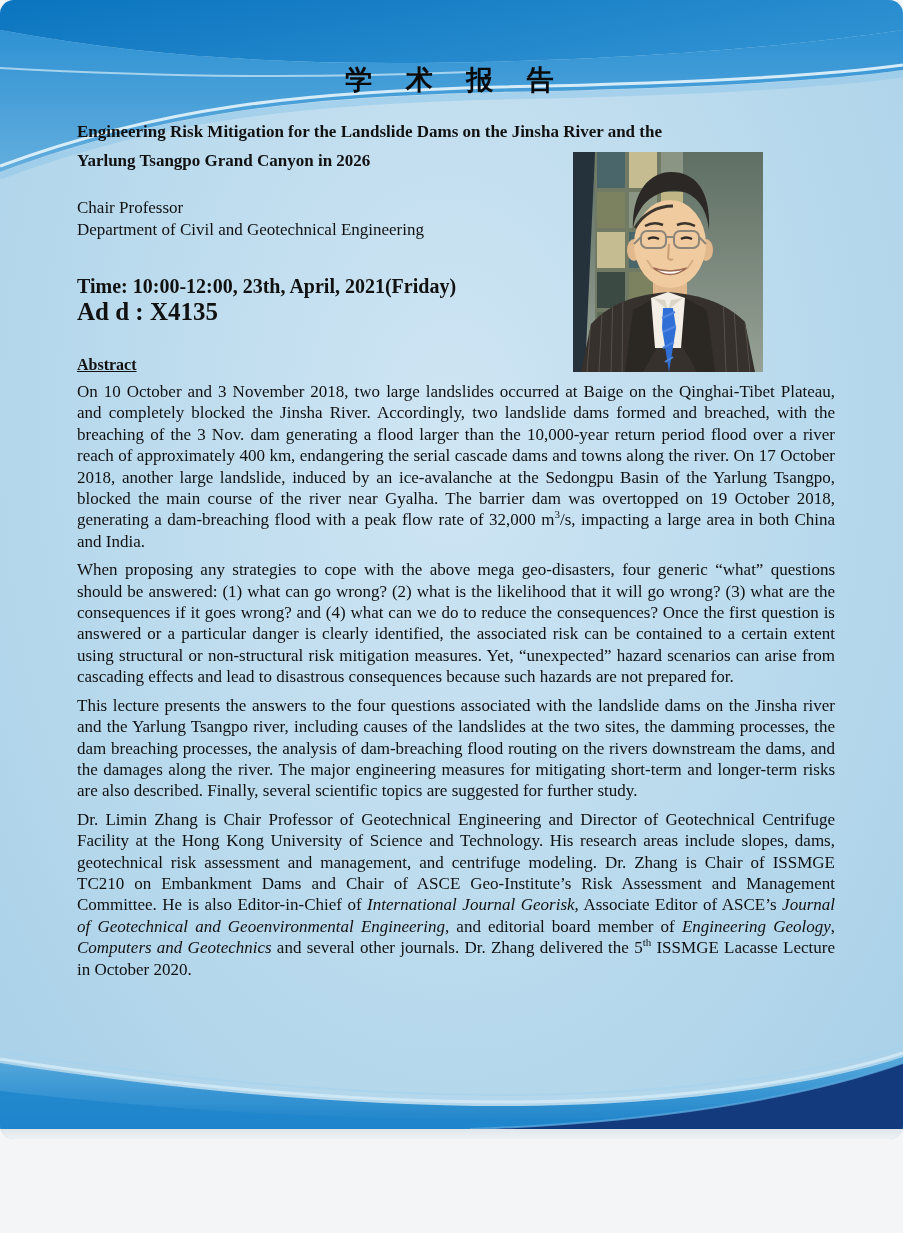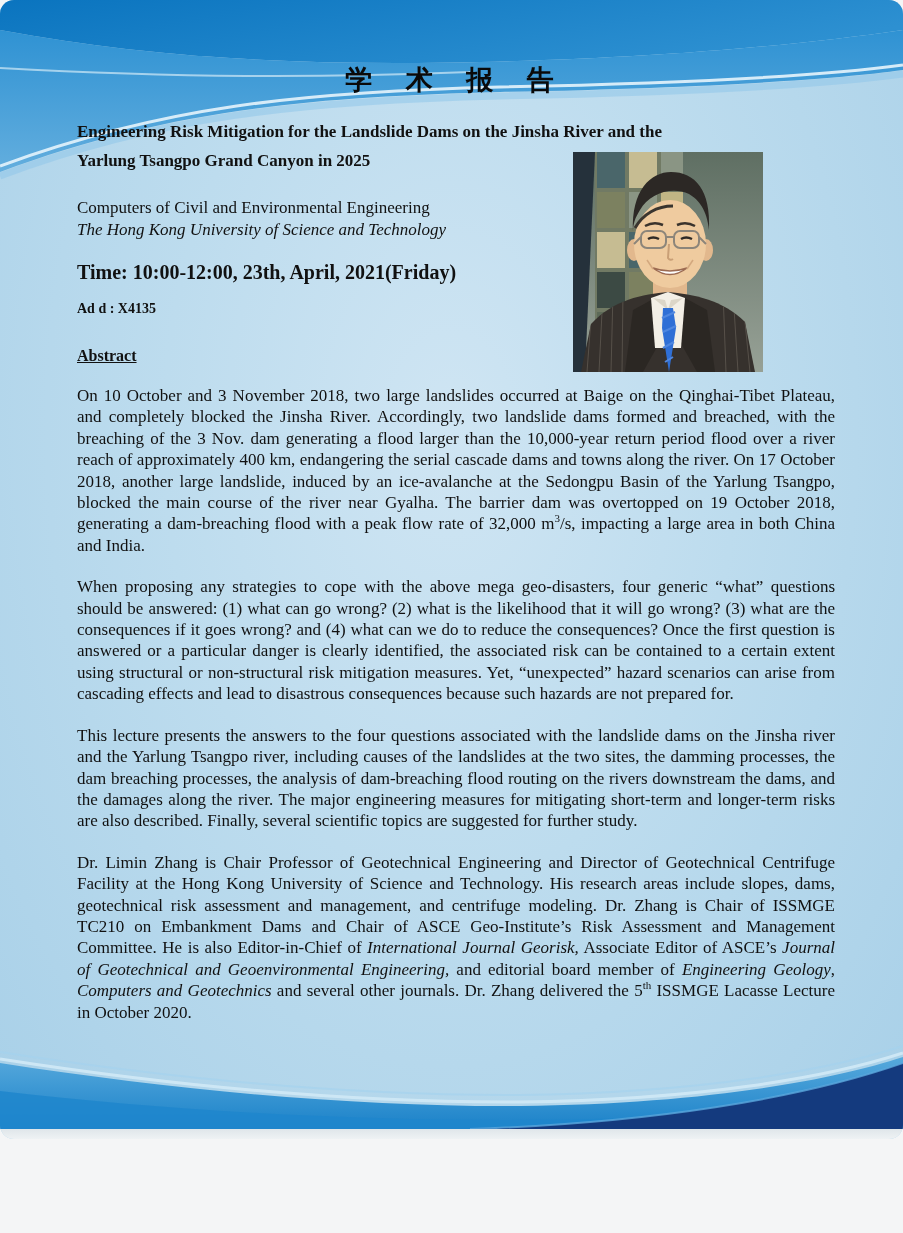--- a/index.html
+++ b/index.html
@@ -17,25 +17,25 @@
   .content{position:absolute;left:77px;top:62px;width:758px;}
   .cjk-title{
     font-family:"Liberation Sans", sans-serif;
     font-size:27px;font-weight:bold;text-align:center;letter-spacing:13px;
     margin:0 0 20px 0;color:#0a0a0a;
   }
   .lec-title{font-size:17px;font-weight:bold;line-height:28.5px;}
   .speaker{margin-top:22px;font-size:17px;line-height:22px;}
   .speaker .name{font-weight:bold;}
   .speaker .uni{font-style:italic;}
-  .time-line{margin-top:20px;font-size:20px;font-weight:bold;}
-  .venue-line{margin-top:17px;font-size:14px;font-weight:bold;}
+  .time-line{margin-top:34px;font-size:20px;font-weight:bold;}
+  .venue-line{font-size:25px;font-weight:bold;}
   .photo{position:absolute;left:496px;top:90px;width:190px;height:220px;}
   .section-heading{margin-top:30px;font-size:16px;font-weight:bold;text-decoration:underline;}
-  .para{margin:20px 0 0 0;font-size:17px;line-height:21.4px;text-align:justify;}
+  .para{margin:7px 0 0 0;font-size:17px;line-height:21.4px;text-align:justify;}
   .bio-gap{margin-top:28px;}
   .it{font-style:italic;}
   sup{font-size:11px;line-height:0;}
 </style>
 </head>
 <body>
 
 <div class="page">
 
   <svg class="wave-top" viewBox="0 0 903 195" preserveAspectRatio="none">
@@ -72,26 +72,26 @@
   </svg>
 
   <div class="bottom-strip"></div>
 
   <div class="content">
 
     <div class="cjk-title">学 术 报 告</div>
 
     <div class="lec-title">
       <div>Engineering Risk Mitigation for the Landslide Dams on the Jinsha River and the</div>
-      <div>Yarlung Tsangpo Grand Canyon in 2025</div>
+      <div>Yarlung Tsangpo Grand Canyon in 2026</div>
     </div>
 
     <div class="speaker">
-      <div>Computers of Civil and Environmental Engineering</div>
-      <div class="uni">The Hong Kong University of Science and Technology</div>
+      <div>Chair Professor</div>
+      <div>Department of Civil and Geotechnical Engineering</div>
     </div>
 
     <div class="time-line">Time: 10:00-12:00, 23th, April, 2021(Friday)</div>
     <div class="venue-line">Ad d : X4135</div>
 
     <svg class="photo" viewBox="0 0 190 220">
       <defs>
         <linearGradient id="gWall" x1="0" y1="0" x2="0" y2="1">
           <stop offset="0" stop-color="#5f6f63"></stop>
             <stop offset="1" stop-color="#97a196"></stop>

